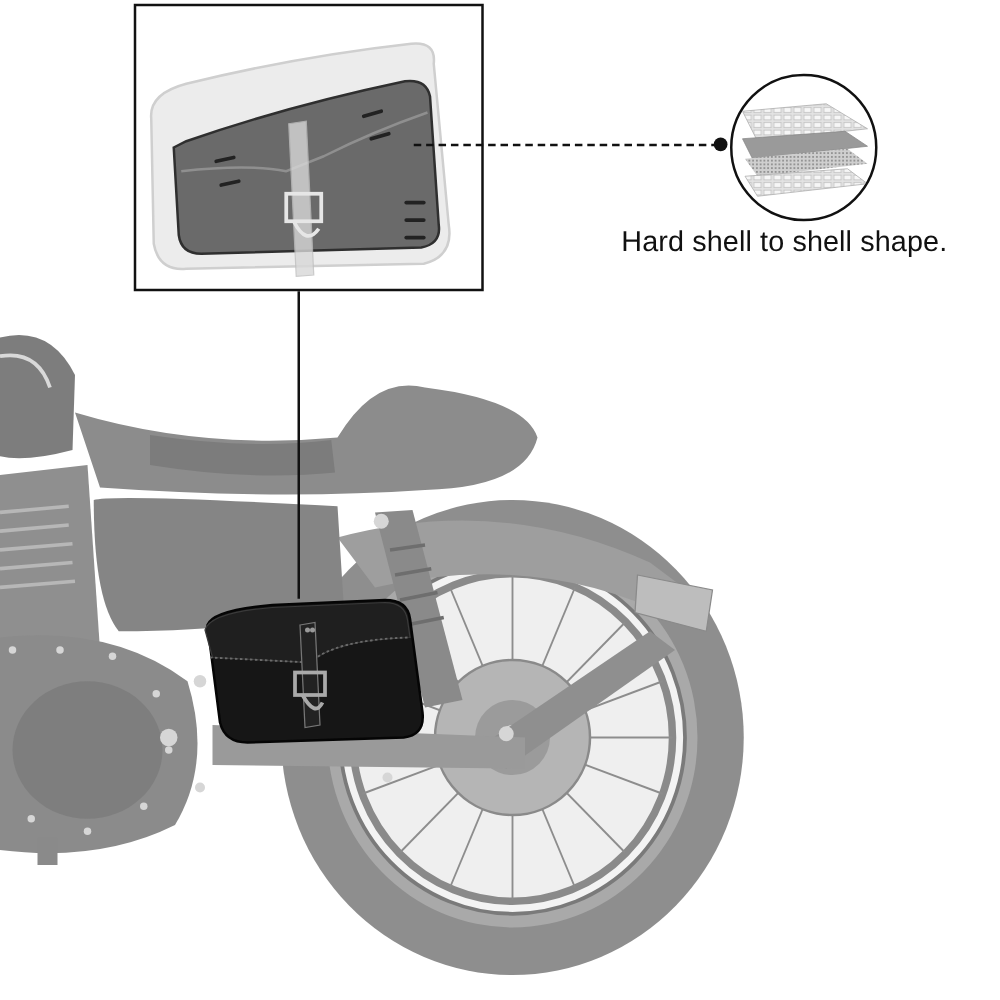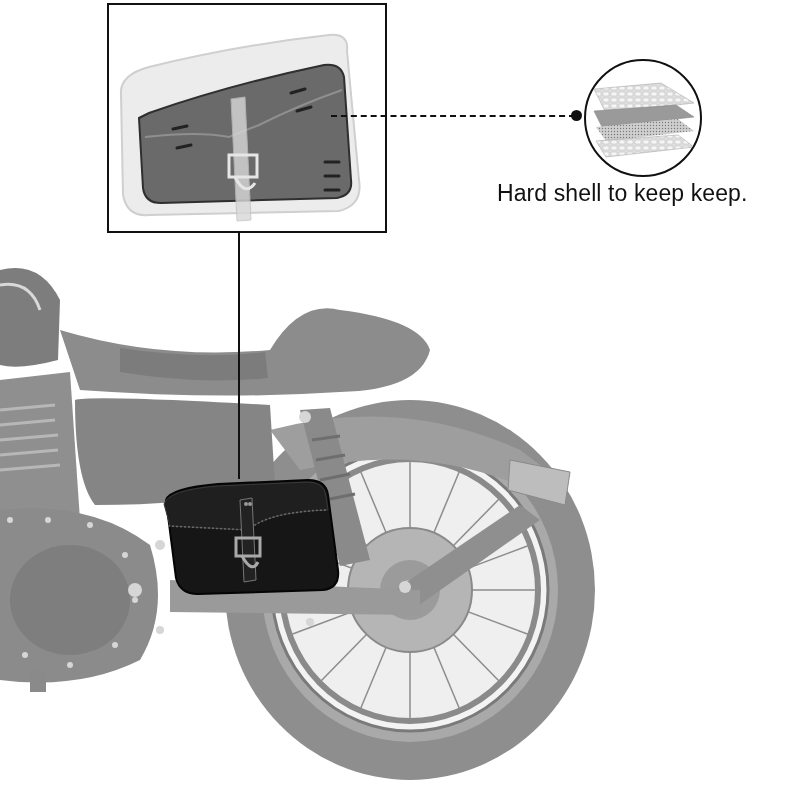--- a/index.html
+++ b/index.html
@@ -138,13 +138,13 @@
           <circle cx="1.5" cy="1.5" r="0.7" fill="#7a7a7a"></circle>
       </pattern>
     </defs>
     <path d="M8 28 L75 22 L108 42 L20 52 Z" fill="url(#grid)" stroke="#aaa" stroke-width="0.6"></path>
     <path d="M8 50 L90 44 L108 56 L16 66 Z" fill="#9a9a9a" stroke="#888" stroke-width="0.6"></path>
     <path d="M10 66 L92 58 L108 70 L20 80 Z" fill="url(#mesh)"></path>
     <path d="M10 80 L92 74 L108 86 L20 96 Z" fill="url(#grid)" stroke="#aaa" stroke-width="0.6"></path>
   </svg>
 </div>
 
-<div class="abs caption">Hard shell to keep keep.</div>
+<div class="abs caption">Hard shell to shell shape.</div>
 
 </body></html>

